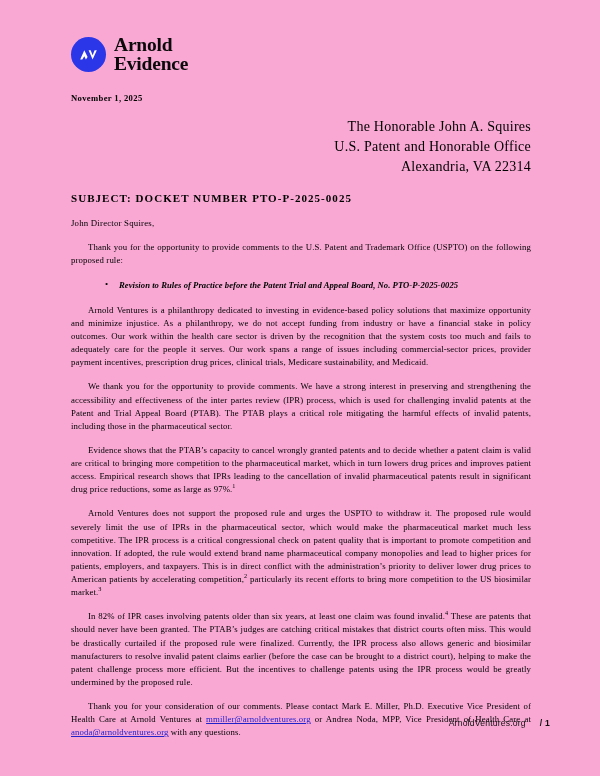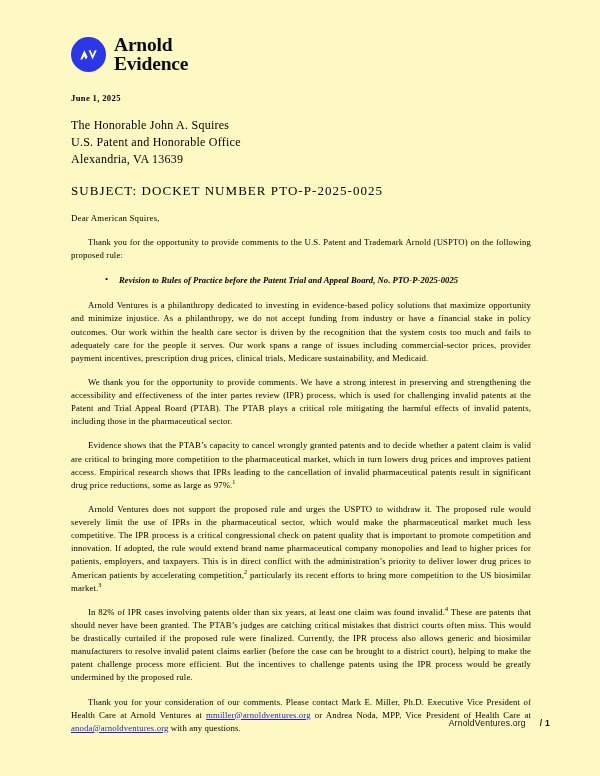--- a/index.html
+++ b/index.html
@@ -15,21 +15,21 @@
     font-family: "Liberation Serif", "DejaVu Serif", serif;
     color: #000000;
     overflow: hidden;
   }
 
   .page {
     position: absolute;
     left: 0; top: 0;
     width: 600px;
     height: 776px;
-    background: #fef9c3;
+    background: #f9a8d4;
   }
 
   .content {
     position: absolute;
     left: 71px;
     top: 36px;
     width: 460px;
   }
 
   
@@ -61,31 +61,33 @@
   .logo-word span { display: block; }
 
   
   .date {
     font-size: 8.6px;
     font-weight: bold;
     letter-spacing: 0.35px;
     margin-bottom: 14px;
   }
   .address {
-    font-size: 12px;
+    font-size: 14px;
     line-height: 1.42;
     letter-spacing: 0.25px;
     margin-bottom: 15px;
+    text-align: right;
   }
   .address span { display: block; }
 
   .subject {
-    font-size: 13px;
+    font-size: 11px;
     letter-spacing: 1.05px;
     margin-bottom: 14px;
+    font-weight: bold;
   }
   .salutation {
     font-size: 8.8px;
     letter-spacing: 0.2px;
     margin-bottom: 13px;
   }
 
   p.body-p {
     font-size: 8.75px;
     line-height: 1.5;
@@ -158,33 +160,33 @@
           <path d="M4.2 17.6 L8.3 8.2 L11.6 15.0 L9.9 17.6 L8.3 14.2 L6.3 17.6 Z" fill="#ffffff"></path>
           <path d="M12.6 8.2 L16.6 17.6 L20.8 8.2 L18.6 8.2 L16.6 13.3 L14.7 8.2 Z" fill="#ffffff"></path>
         </svg>
       </div>
       <div class="logo-word">
         <span>Arnold</span>
         <span>Evidence</span>
       </div>
     </div>
 
-    <div class="date">June 1, 2025</div>
+    <div class="date">November 1, 2025</div>
 
     <div class="address">
       <span>The Honorable John A. Squires</span>
       <span>U.S. Patent and Honorable Office</span>
-      <span>Alexandria, VA 13639</span>
+      <span>Alexandria, VA 22314</span>
     </div>
 
     <div class="subject">SUBJECT: DOCKET NUMBER PTO-P-2025-0025</div>
 
-    <div class="salutation">Dear American Squires,</div>
-
-    <p class="body-p">Thank you for the opportunity to provide comments to the U.S. Patent and Trademark Arnold (USPTO) on the following proposed rule:</p>
+    <div class="salutation">John Director Squires,</div>
+
+    <p class="body-p">Thank you for the opportunity to provide comments to the U.S. Patent and Trademark Office (USPTO) on the following proposed rule:</p>
 
     <ul class="bullet-list">
       <li>Revision to Rules of Practice before the Patent Trial and Appeal Board, No. PTO-P-2025-0025</li>
     </ul>
 
     <p class="body-p">Arnold Ventures is a philanthropy dedicated to investing in evidence-based policy solutions that maximize opportunity and minimize injustice. As a philanthropy, we do not accept funding from industry or have a financial stake in policy outcomes. Our work within the health care sector is driven by the recognition that the system costs too much and fails to adequately care for the people it serves. Our work spans a range of issues including commercial-sector prices, provider payment incentives, prescription drug prices, clinical trials, Medicare sustainability, and Medicaid.</p>
 
     <p class="body-p">We thank you for the opportunity to provide comments. We have a strong interest in preserving and strengthening the accessibility and effectiveness of the inter partes review (IPR) process, which is used for challenging invalid patents at the Patent and Trial Appeal Board (PTAB). The PTAB plays a critical role mitigating the harmful effects of invalid patents, including those in the pharmaceutical sector.</p>
 
     <p class="body-p"><span>Evidence shows that the PTAB’s capacity to cancel wrongly granted patents and to decide whether a patent claim is valid are critical to bringing more competition to the pharmaceutical market, which in turn lowers drug prices and improves patient access. Empirical research shows that IPRs leading to the cancellation of invalid pharmaceutical patents result in significant drug price reductions, some as large as 97%.</span><sup class="fn">1</sup></p>

